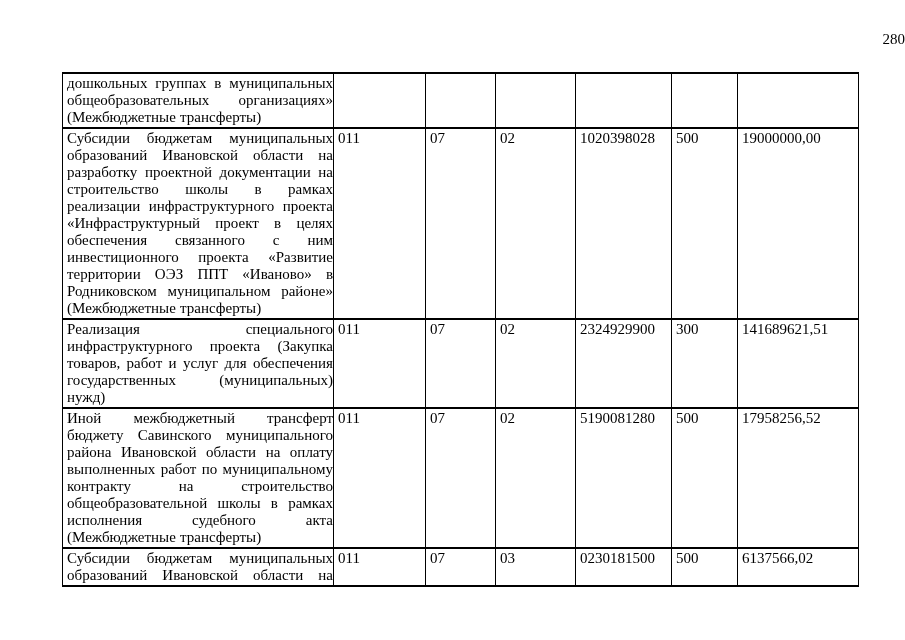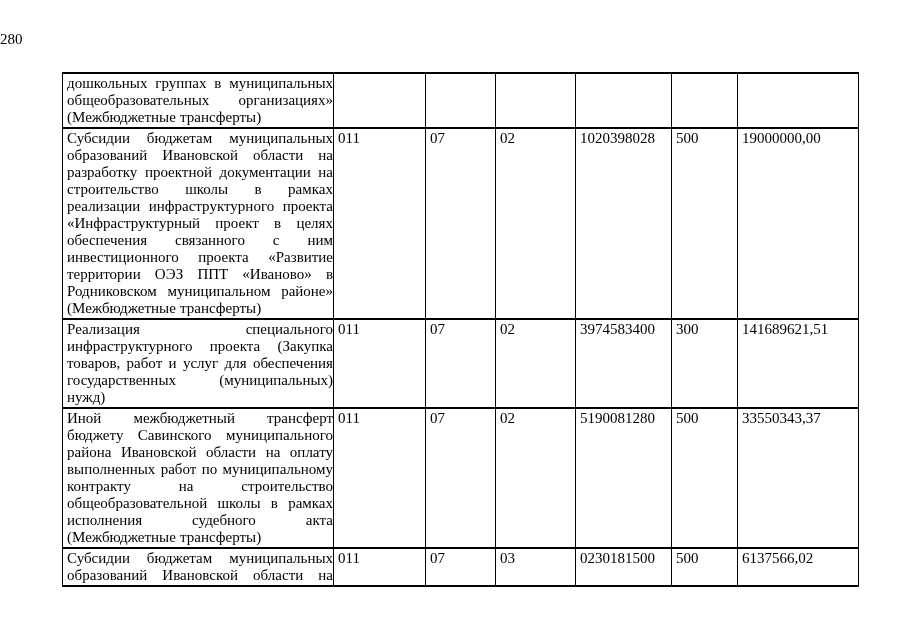--- a/index.html
+++ b/index.html
@@ -13,21 +13,21 @@
   }
   .page {
     position: relative;
     width: 905px; height: 640px;
     background: #ffffff;
   }
   .page-number {
     position: absolute;
     top: 31px; left: 0;
     width: 905px;
-    text-align: left;
+    text-align: right;
     font-size: 15px;
     line-height: 17px;
   }
   table.budget {
     position: absolute;
     left: 62px; top: 72px;
     width: 796px;
     border-collapse: collapse;
     table-layout: fixed;
     font-size: 15px;
@@ -88,32 +88,32 @@
       <td class="num">02</td>
       <td class="num">1020398028</td>
       <td class="num">500</td>
       <td class="num">19000000,00</td>
     </tr>
         <tr>
       <td class="txt">Реализация специального инфраструктурного проекта (Закупка товаров, работ и услуг для обеспечения государственных (муниципальных) нужд)</td>
       <td class="num">011</td>
       <td class="num">07</td>
       <td class="num">02</td>
-      <td class="num">3974583400</td>
+      <td class="num">2324929900</td>
       <td class="num">300</td>
       <td class="num">141689621,51</td>
     </tr>
         <tr>
       <td class="txt">Иной межбюджетный трансферт бюджету Савинского муниципального района Ивановской области на оплату выполненных работ по муниципальному контракту на строительство общеобразовательной школы в рамках исполнения судебного акта (Межбюджетные трансферты)</td>
       <td class="num">011</td>
       <td class="num">07</td>
       <td class="num">02</td>
       <td class="num">5190081280</td>
       <td class="num">500</td>
-      <td class="num">33550343,37</td>
+      <td class="num">17958256,52</td>
     </tr>
         <tr>
       <td class="txt justify-all">Субсидии бюджетам муниципальных образований Ивановской области на</td>
       <td class="num">011</td>
       <td class="num">07</td>
       <td class="num">03</td>
       <td class="num">0230181500</td>
       <td class="num">500</td>
       <td class="num">6137566,02</td>
     </tr>

